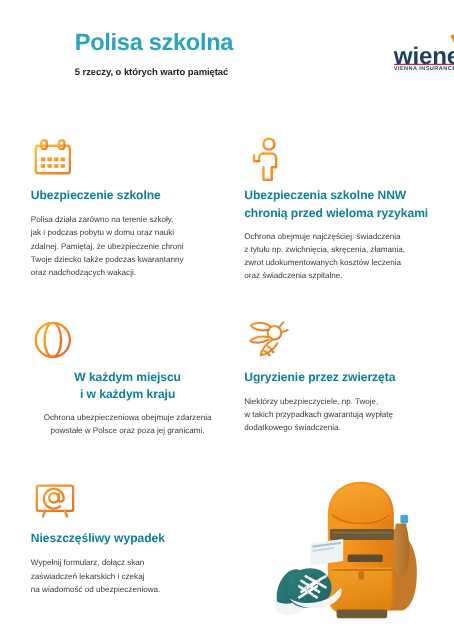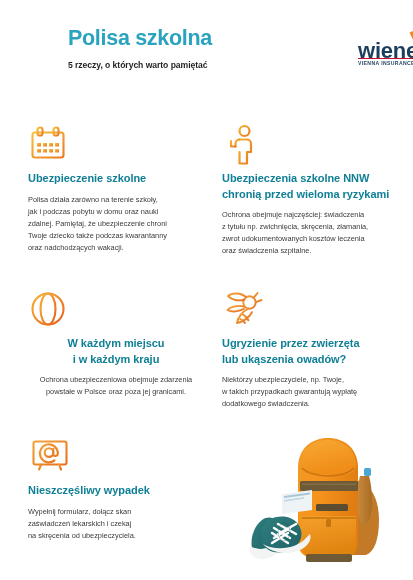--- a/index.html
+++ b/index.html
@@ -286,21 +286,20 @@
           <path d="M16.8 29.0 C19.3 30.2 21.5 32.0 23.0 34.0"></path>
           <path d="M24.0 8.0 C19.0 3.5 10.0 3.5 6.0 7.0 C9.5 11.0 17.0 12.5 22.5 10.5"></path>
           <path d="M22.0 17.5 C16.5 16.0 8.5 17.5 5.5 21.0 C10.0 23.5 17.5 22.5 22.0 19.8"></path>
           <path d="M31.5 8.8 L35.5 4.0"></path>
           <path d="M34.0 13.0 L39.5 11.0"></path>
         </g>
       </svg>
     </div>
     <div class="item-heading">
       <div>Ugryzienie przez zwierzęta</div>
-      <div>lub ukąszenia owadów?</div>
     </div>
     <div class="item-body">
       <div>Niektórzy ubezpieczyciele, np. Twoje,</div>
       <div>w takich przypadkach gwarantują wypłatę</div>
       <div>dodatkowego świadczenia.</div>
     </div>
   </div>
 
   <div class="item item-5">
     <div class="icon-wrap">
@@ -320,21 +319,21 @@
           <path d="M25.3 12.8 v6.2 a2.6 2.6 0 0 0 4.6 -1.6 a9.0 9.0 0 1 0 -3.4 7.0"></path>
         </g>
       </svg>
     </div>
     <div class="item-heading">
       <div>Nieszczęśliwy wypadek</div>
     </div>
     <div class="item-body">
       <div>Wypełnij formularz, dołącz skan</div>
       <div>zaświadczeń lekarskich i czekaj</div>
-      <div>na skręcenia od ubezpieczyciela.</div>
+      <div>na wiadomość od ubezpieczeniowa.</div>
     </div>
   </div>
 
   <div class="photo">
     <svg viewBox="0 0 160 150" width="160" height="150" aria-hidden="true">
       <defs>
         <linearGradient id="gBagMain" x1="0" y1="0" x2="1" y2="0.4">
           <stop offset="0%" stop-color="#f09a24"></stop>
           <stop offset="45%" stop-color="#f5941d"></stop>
           <stop offset="100%" stop-color="#e07c12"></stop>

